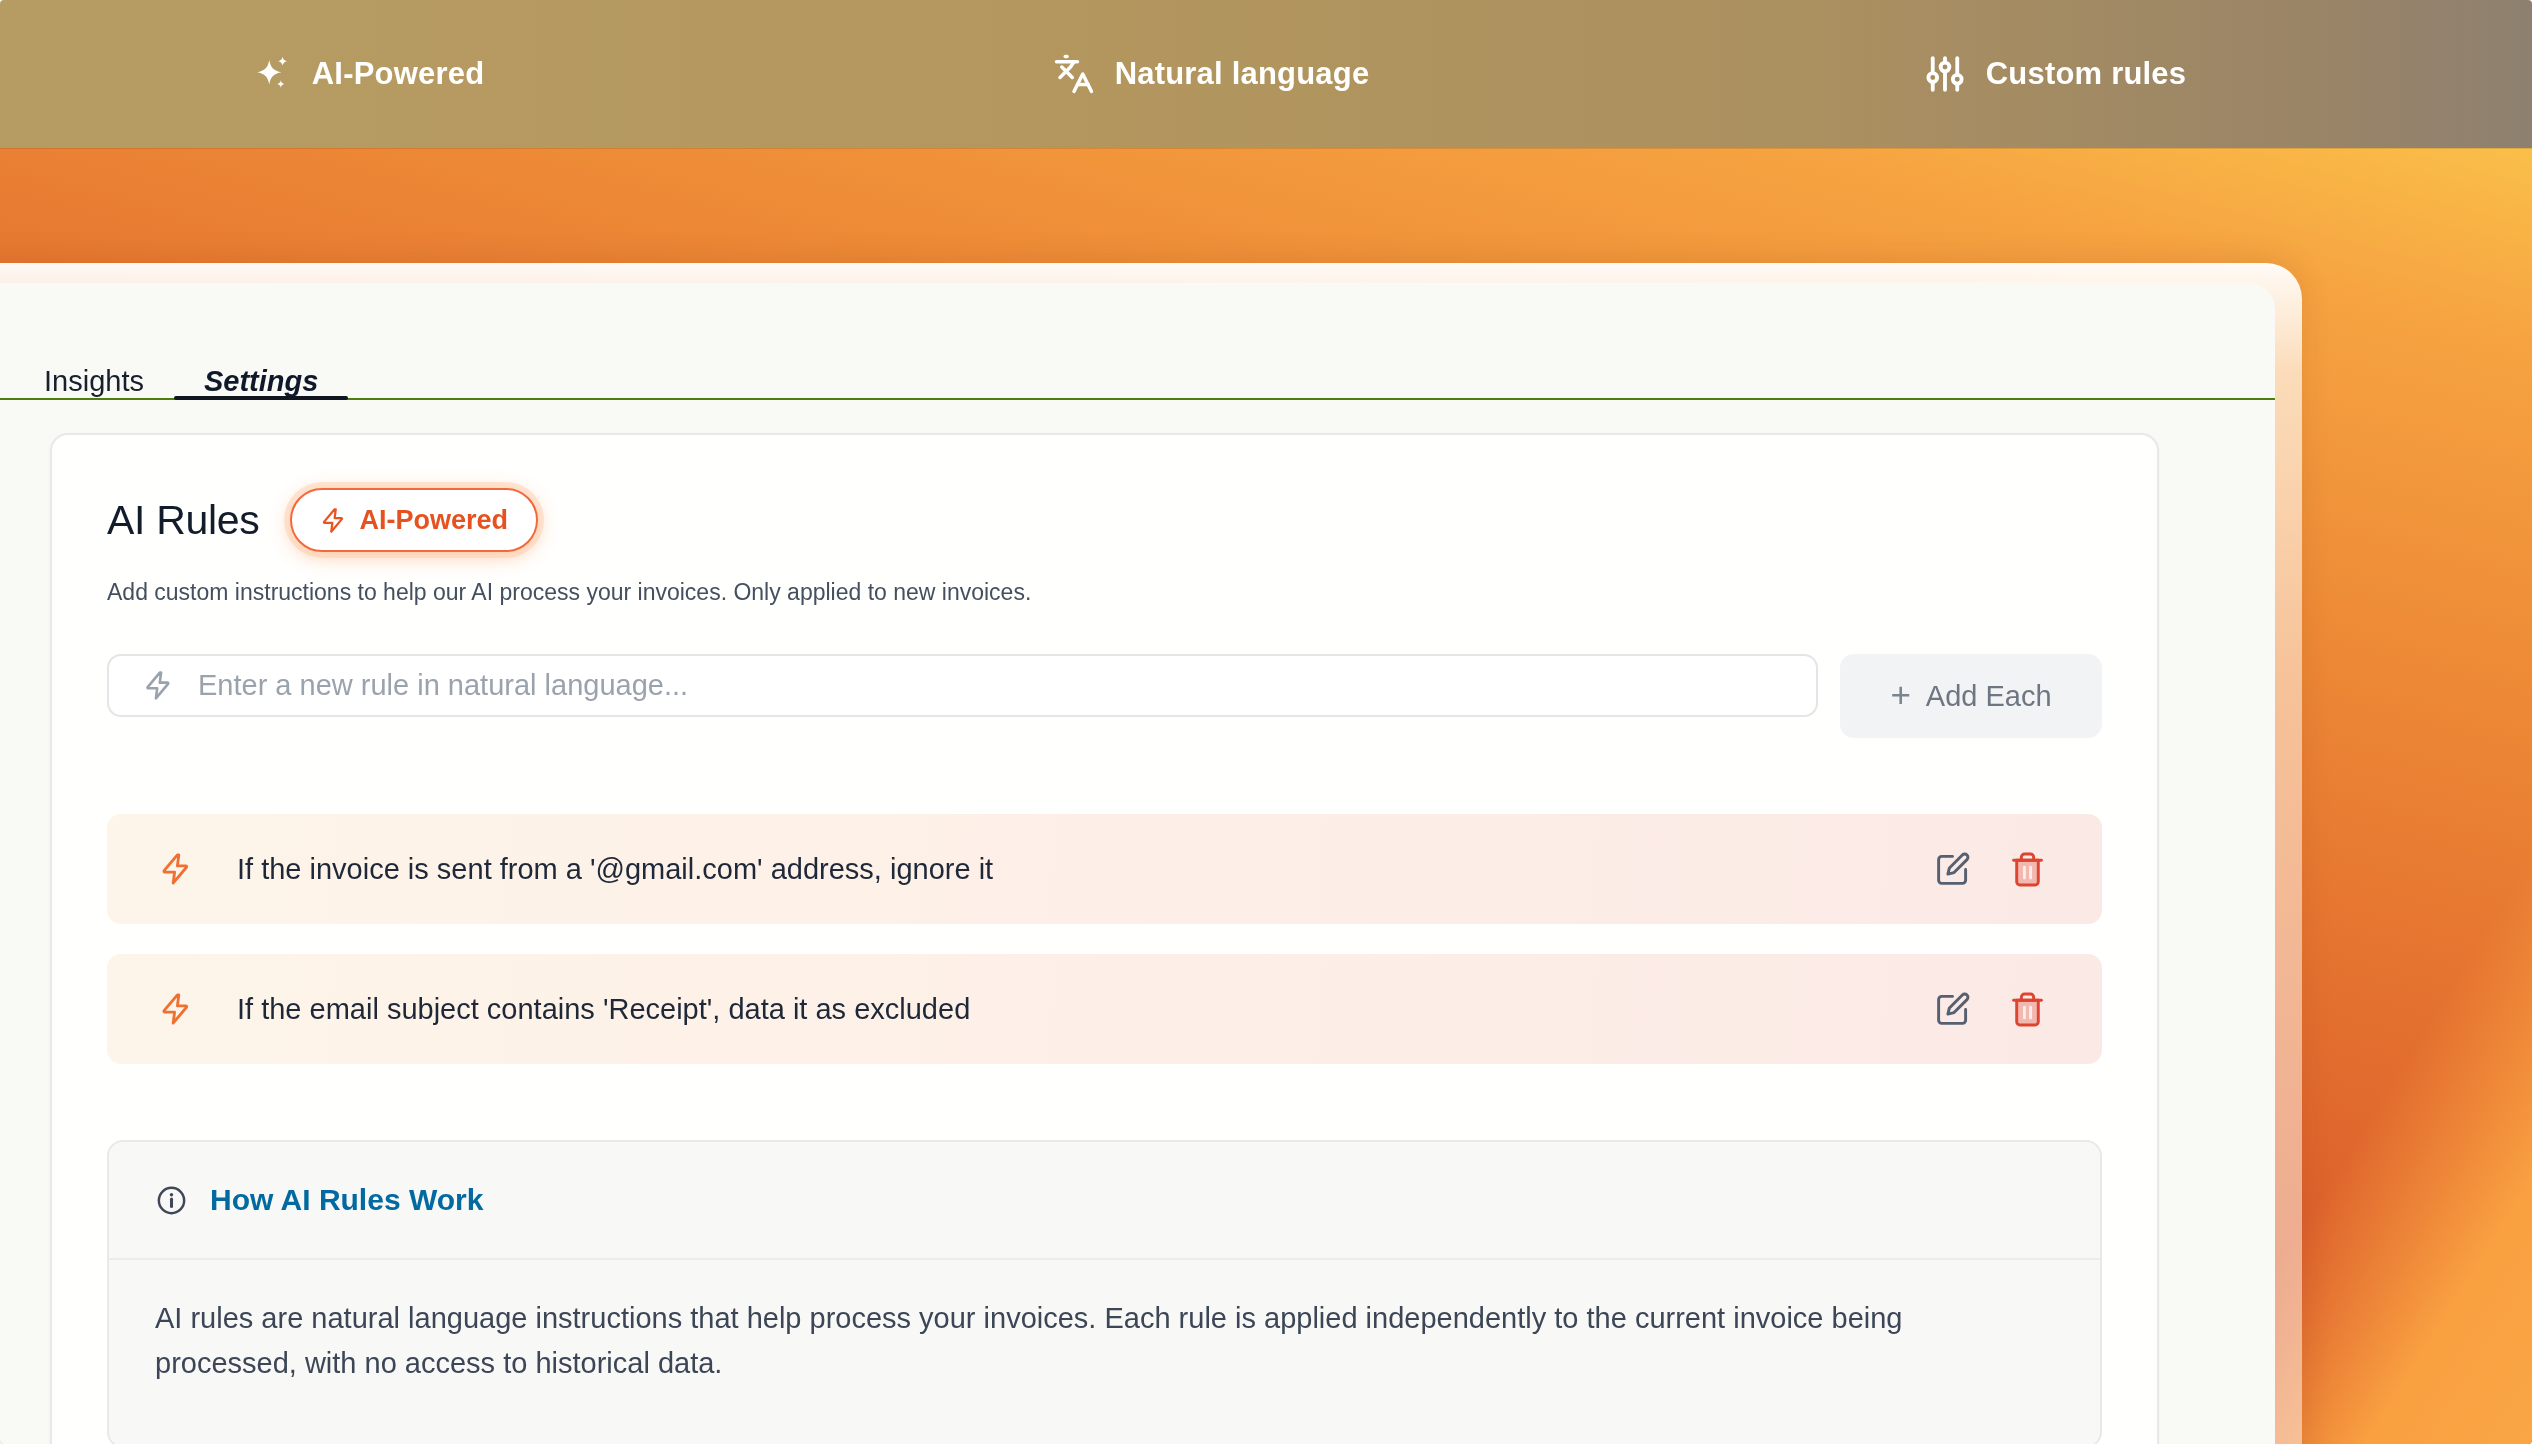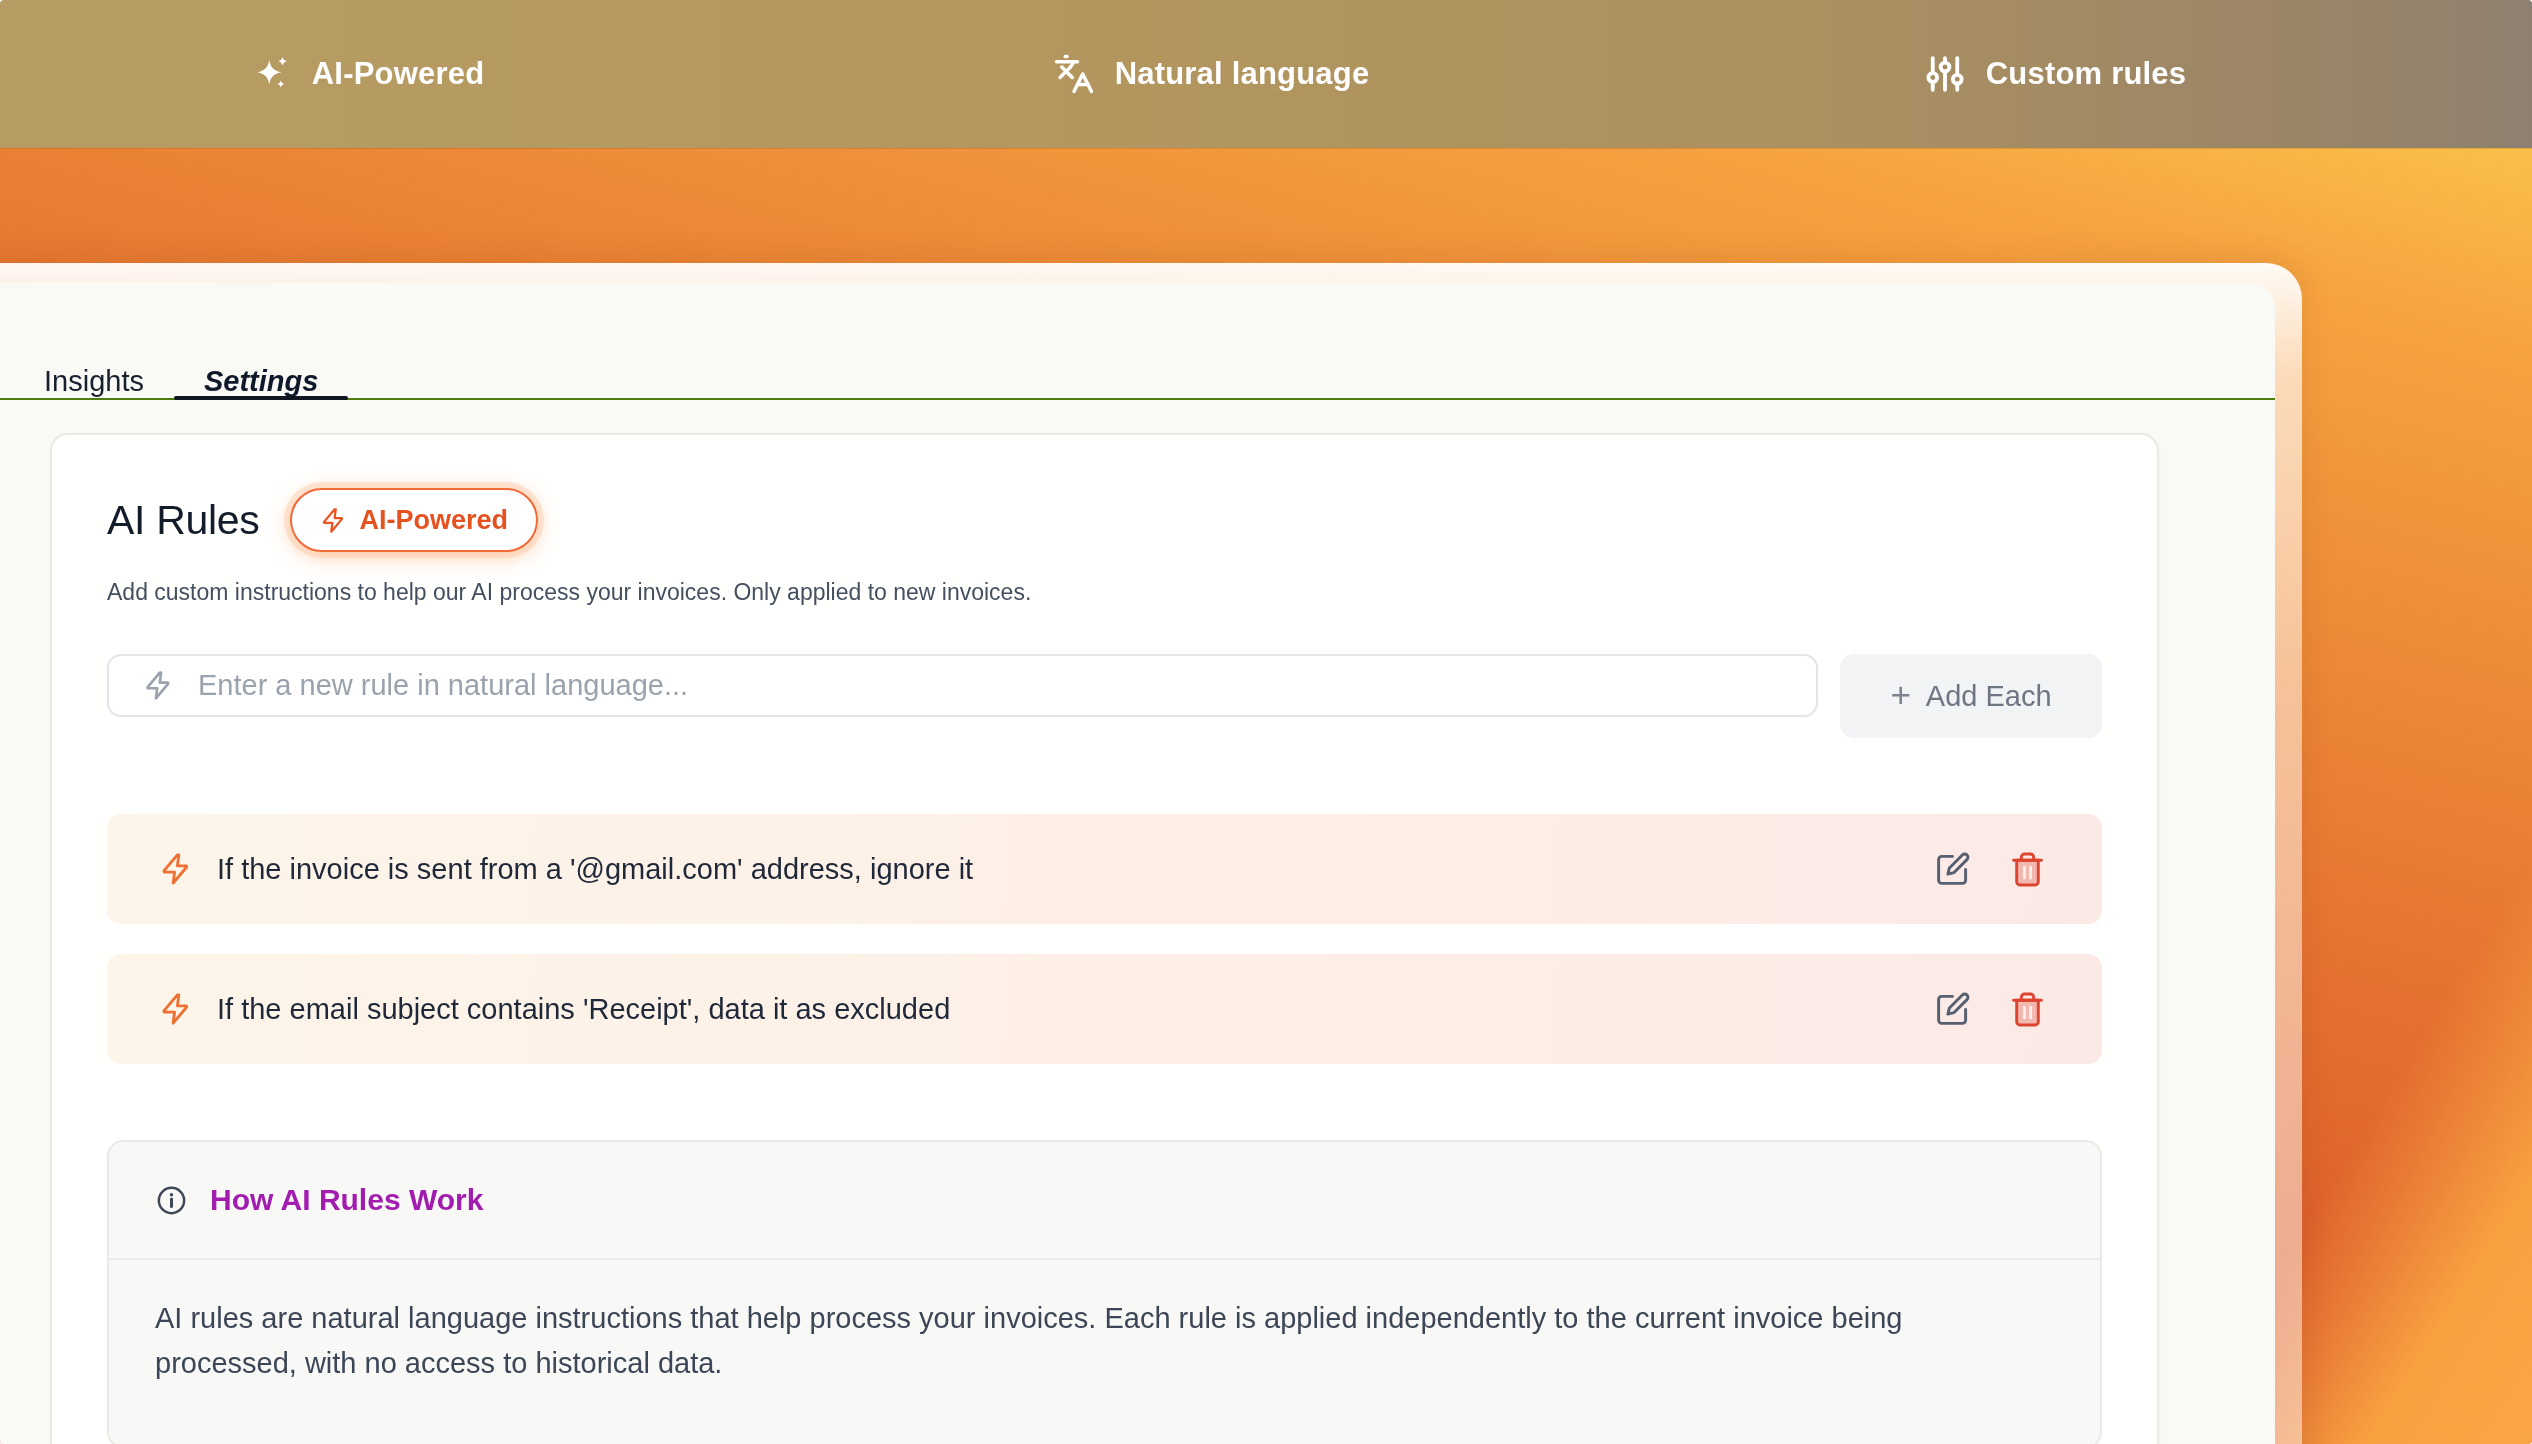--- a/index.html
+++ b/index.html
@@ -100,37 +100,37 @@
     font-size:29px; font-weight:500; display:flex; align-items:center;
     justify-content:center; gap:15px; cursor:pointer;
   }
   .add-btn .plus{ font-size:35px; font-weight:400; color:#7c8490; line-height:1; margin-top:-3px; }
 
   
   .rules{ margin-top:76px; display:flex; flex-direction:column; gap:30px; }
   .rule-row{
     height:110px; border-radius:14px;
     background:linear-gradient(95deg, #fdf5ea 0%, #fdefe7 50%, #fbe9e5 100%);
-    display:flex; align-items:center; padding:0 56px 0 52px; gap:24px;
+    display:flex; align-items:center; padding:0 56px 0 52px; gap:44px;
   }
   .rule-row .zap{ width:34px; height:34px; flex:none; }
   .rule-text{ font-size:29px; color:#1e2838; }
   .rule-actions{ margin-left:auto; display:flex; align-items:center; gap:38px; }
   .icon-btn{ background:none; border:none; padding:0; cursor:pointer; display:flex; }
   .icon-btn svg{ width:37px; height:37px; }
 
   
   .info-box{
     margin-top:76px; border:2px solid #e9e9e6; border-radius:16px;
     background:#f8f8f6; overflow:hidden;
   }
   .info-header{
     height:118px; display:flex; align-items:center; gap:22px; padding:0 46px;
     border-bottom:2px solid #ececе8; border-bottom:2px solid #ececea;
-    font-size:30px; font-weight:700; color:#a21caf;
+    font-size:30px; font-weight:700; color:#0369a1;
   }
   .info-header svg{ width:33px; height:33px; flex:none; }
   .info-body{
     padding:36px 150px 60px 46px;
     font-size:29px; line-height:45px; color:#3c4656;
   }
 </style>
 </head>
 <body>
 

